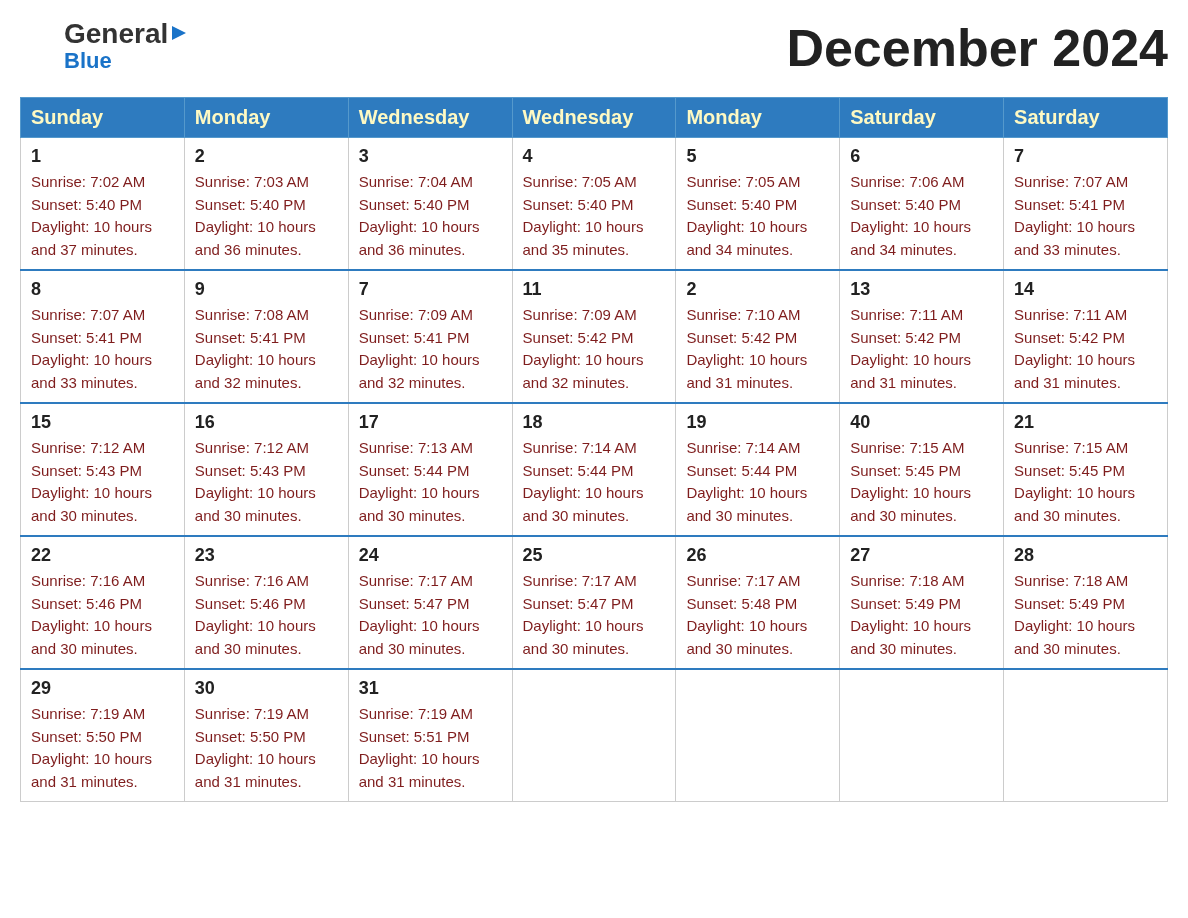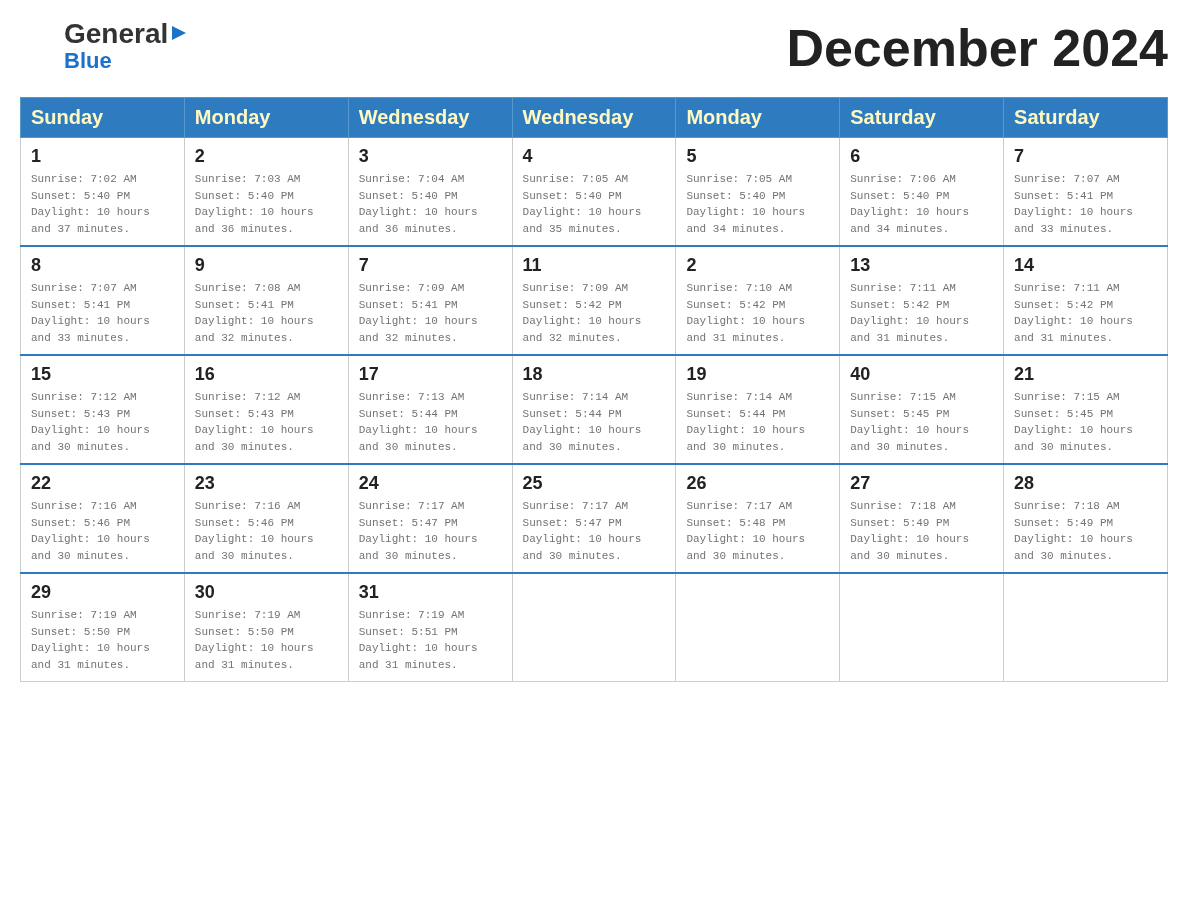--- a/index.html
+++ b/index.html
@@ -74,24 +74,23 @@
       min-height: 90px;
     }
     .day-number {
       font-size: 18px;
       font-weight: bold;
       color: #222;
       display: block;
       margin-bottom: 4px;
     }
     .day-info {
-      font-size: 11px;
-      color: #737373;
+      font-size: 15px;
+      color: #7f1d1d;
       line-height: 1.5;
-      font-family: Liberation Mono, monospace;
     }
     .empty-cell {
       background: #fff;
     }
     .row-divider td {
       border-top: 2px solid #2e7bbf;
     }
   </style>
 </head>
 <body>

